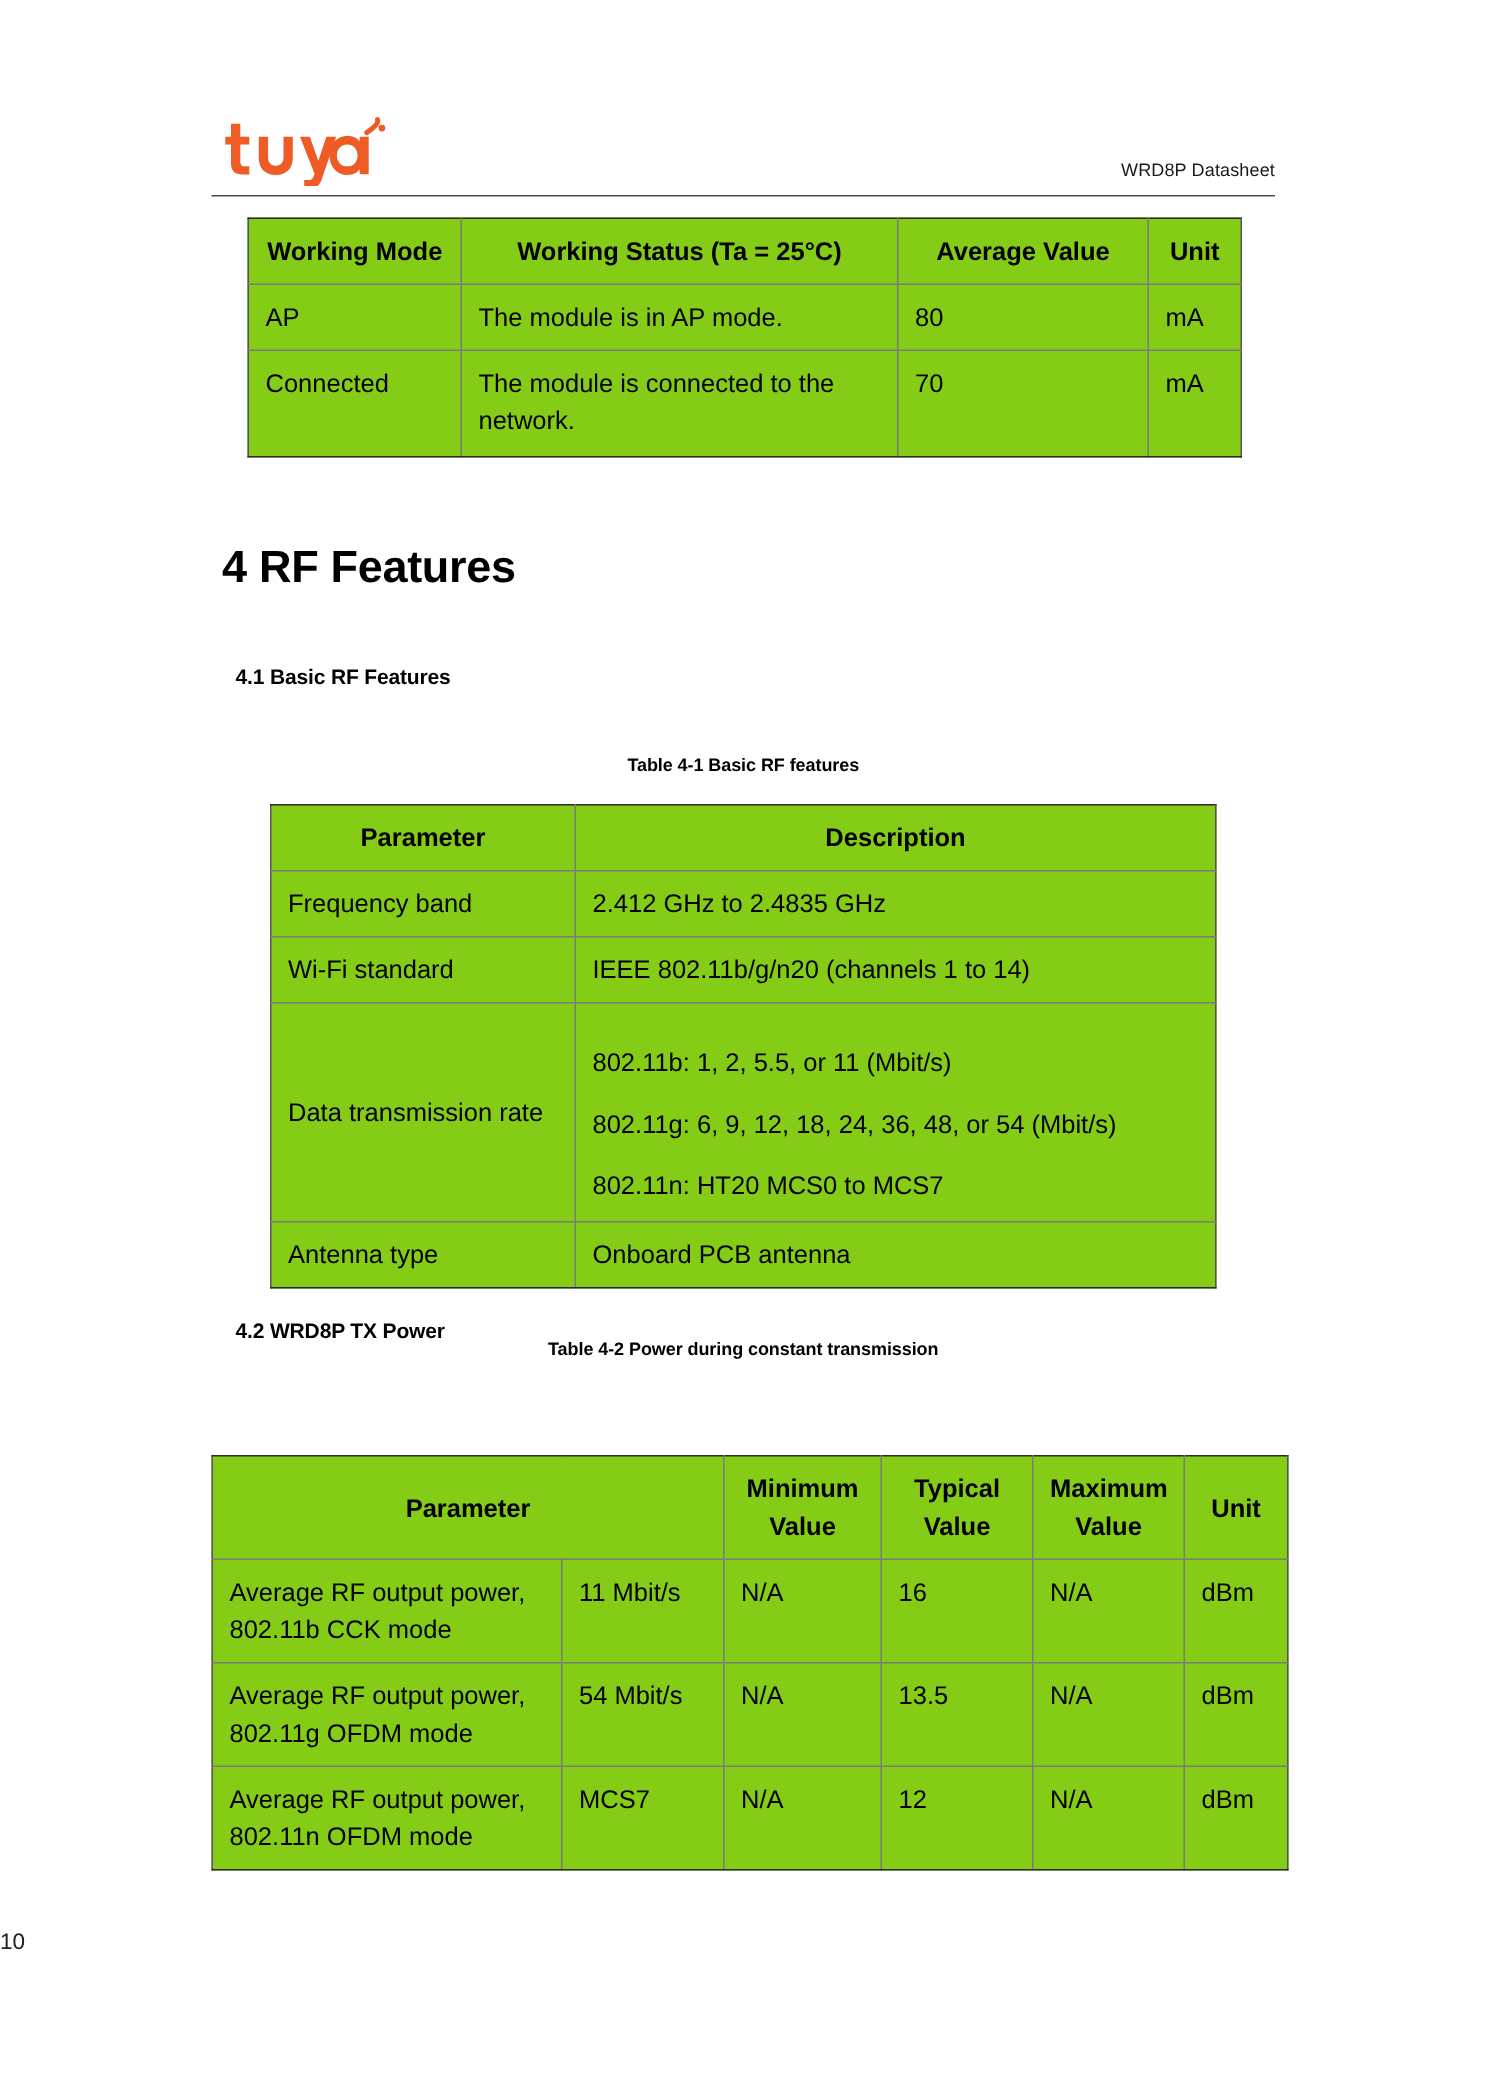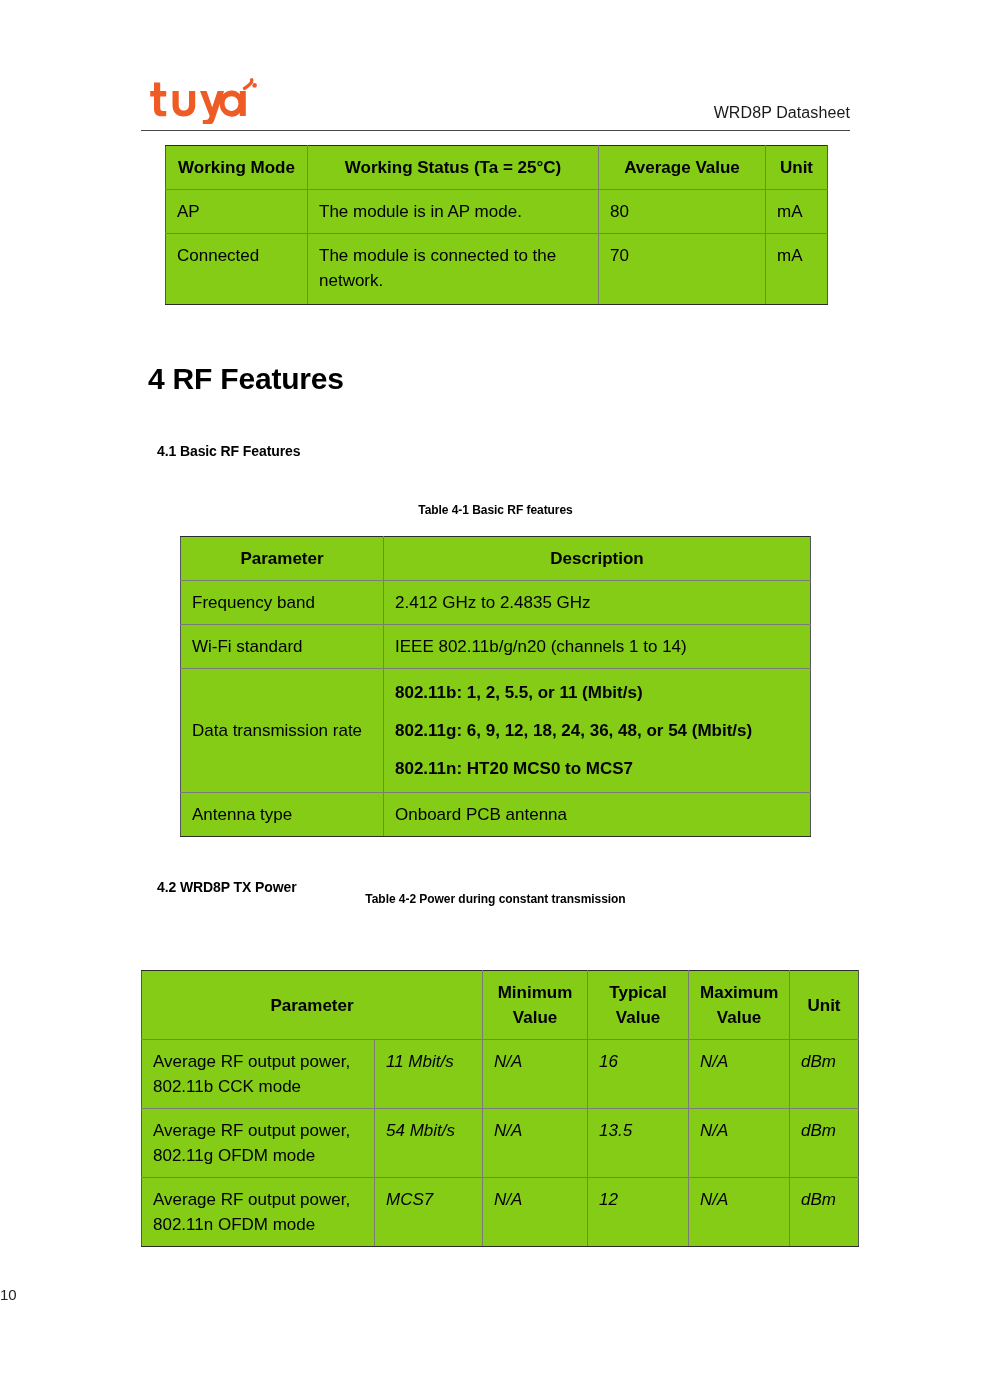--- a/index.html
+++ b/index.html
@@ -38,21 +38,21 @@
     top: 4px;
     width: 112px;
     height: 46px;
   }
   .logo svg { display: block; }
 
   .header-title {
     position: absolute;
     right: 0px;
     top: 30px;
-    font-size: 16px;
+    font-size: 12px;
     line-height: 18px;
     letter-spacing: 0.1px;
     color: #1a1a1a;
     white-space: nowrap;
   }
   .header-rule {
     position: absolute;
     left: 0px;
     top: 56px;
     width: 709px;
@@ -142,41 +142,41 @@
     position: absolute;
     left: 180px;
     top: 536px;
     width: 630px;
   }
   .table41-wrap table { width: 630px; }
   .t41-c0 { width: 203px; }
   .t41-c1 { width: 427px; }
   .table41-wrap td { height: 21px; }
   .table41-wrap td.multiline { padding-top: 11px; padding-bottom: 11px; }
-  .table41-wrap td.multiline p { margin: 0 0 13px 0; font-weight: bold; }
+  .table41-wrap td.multiline p { margin: 16px 0 13px 0; }
   .table41-wrap td.multiline p:last-child { margin-bottom: 0; }
   .table41-wrap td.ratelabel { vertical-align: middle; }
 
   
   .table42-wrap {
     position: absolute;
     left: 141px;
     top: 970px;
     width: 717px;
   }
   .table42-wrap table { width: 717px; }
   .t42-c0 { width: 233px; }
   .t42-c1 { width: 108px; }
   .t42-c2 { width: 105px; }
   .t42-c3 { width: 101px; }
   .t42-c4 { width: 101px; }
   .t42-c5 { width: 69px; }
   .table42-wrap th.param-head { height: 50px; }
   .table42-wrap td { height: 46px; padding-top: 12px; }
-  .table42-wrap td.numeric { vertical-align: top; font-style: italic; }
+  .table42-wrap td.numeric { vertical-align: top; }
   .table42-wrap th .hline { display: block; }
 
   
   .page-number {
     position: absolute;
     left: 0;
     top: 1285px;
     width: 991px;
     font-size: 15px;
     line-height: 20px;

